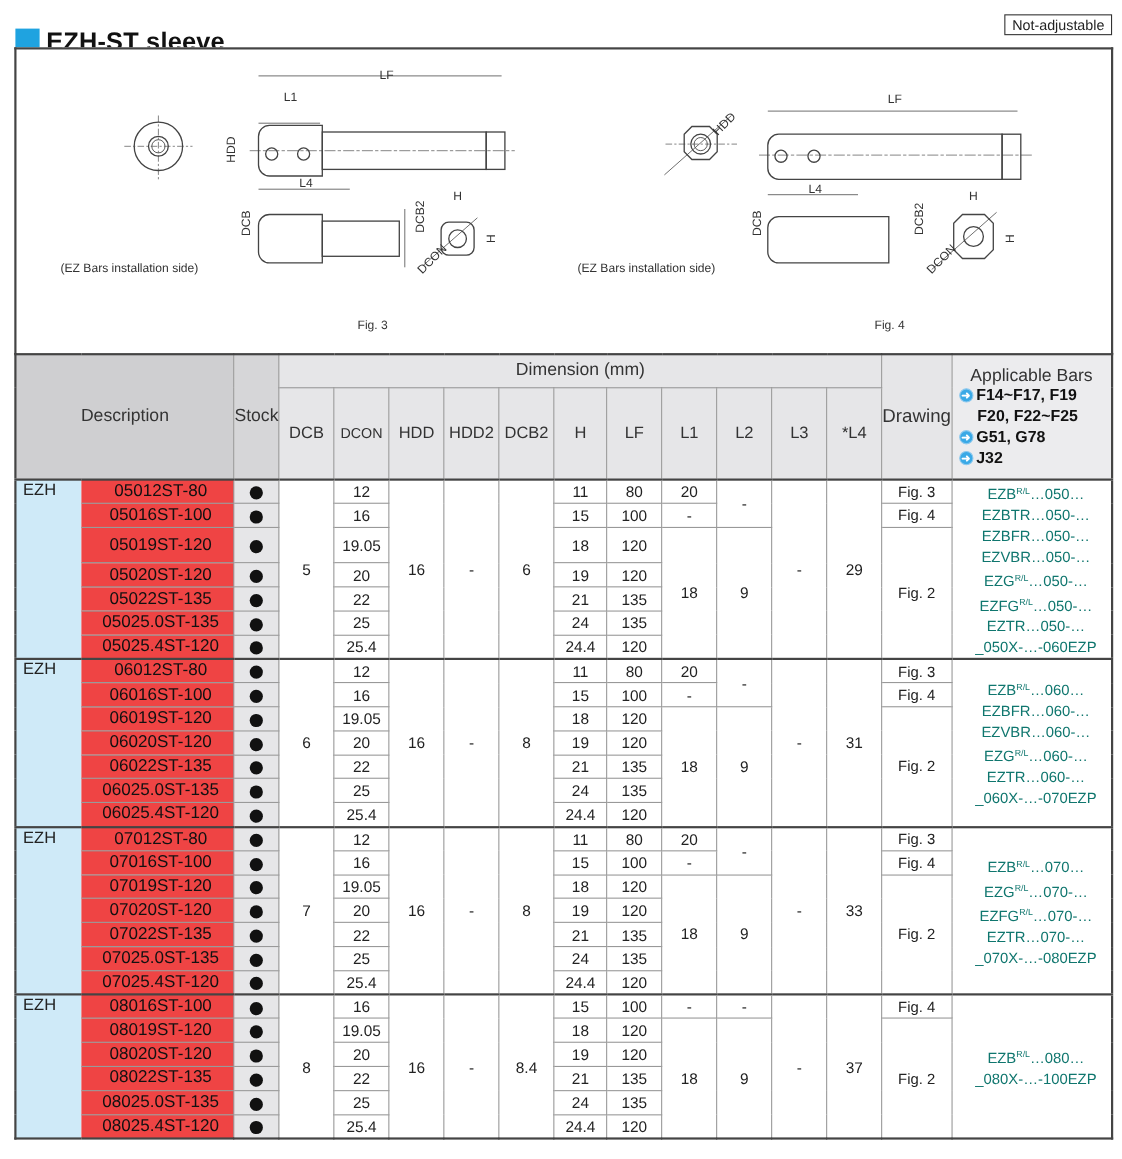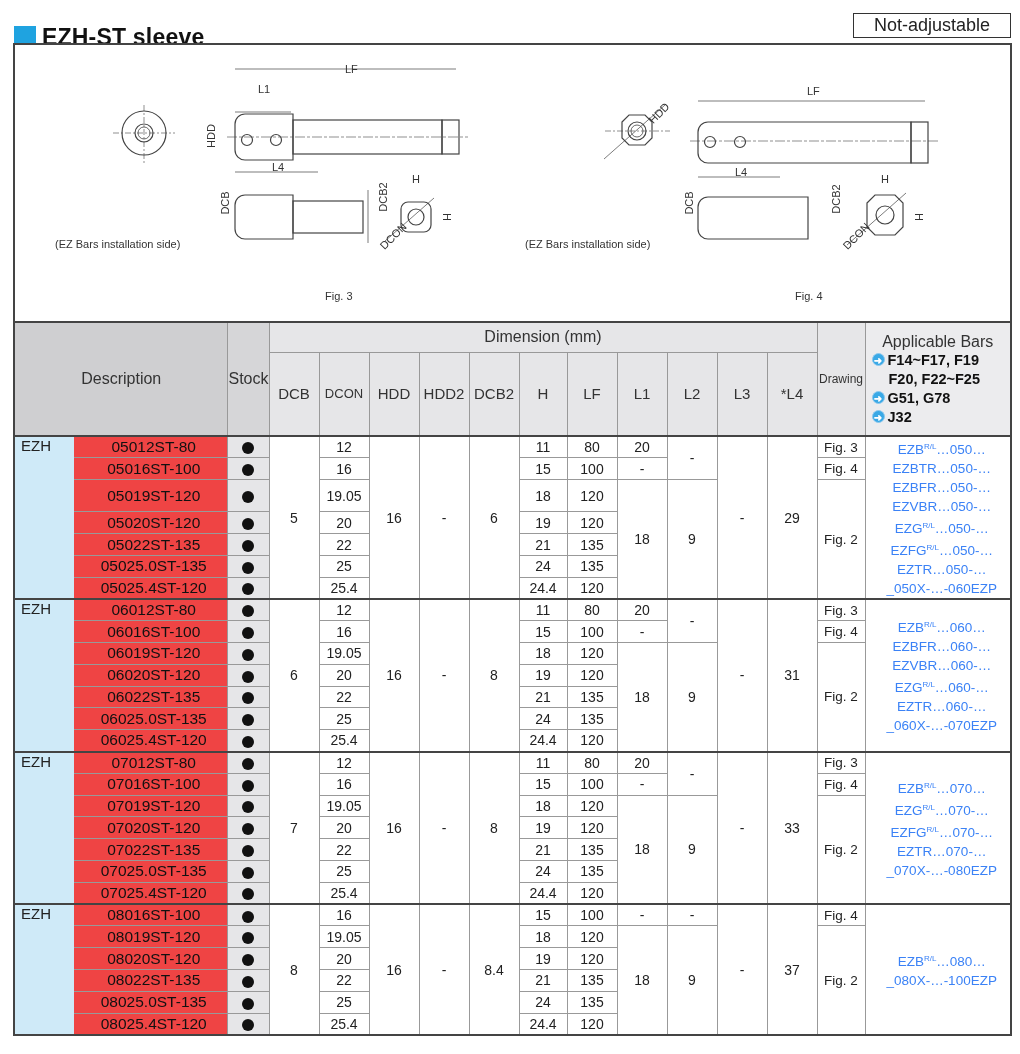--- a/index.html
+++ b/index.html
@@ -1,42 +1,42 @@
 <!DOCTYPE html>
 <html><head>
 <meta charset="utf-8">
 <style>
   * { box-sizing: border-box; margin: 0; padding: 0; }
   body { width: 1020px; height: 1054px; background: #ffffff; font-family: "Liberation Sans", sans-serif; color: #222; position: relative; overflow: hidden; }
   .title-bar { position: absolute; left: 14px; top: 23px; height: 28px; display: flex; align-items: center; }
   .title-square { width: 22px; height: 22px; background: #1fa3e0; margin-right: 6px; }
   .title-text { font-size: 23px; font-weight: bold; color: #111; letter-spacing: 0.2px; }
-  .badge { position: absolute; right: 9px; top: 13px; border: 1.5px solid #333; padding: 1px 20px; font-size: 18px; color: #222; background: #fff; }
+  .badge { position: absolute; right: 9px; top: 13px; border: 1.5px solid #333; padding: 1px 6px; font-size: 13px; color: #222; background: #fff; }
   .fig-panel { position: absolute; left: 13px; top: 43px; width: 999px; height: 279px; border: 2px solid #444; border-bottom: none; background: #fff; }
   .fig-panel svg { position: absolute; left: 0; top: 0; }
   .fig-label { position: absolute; font-size: 11px; color: #333; }
   .caption { position: absolute; font-size: 11px; color: #333; }
   table.spec { position: absolute; left: 13px; top: 321px; width: 999px; border-collapse: collapse; font-size: 14px; border: 2px solid #444; }
   table.spec td, table.spec th { border: 1px solid #999; text-align: center; padding: 0; height: 21.8px; font-weight: normal; }
   table.spec thead th { background: #e6e6e8; color: #333; }
   th.desc-h { background: #cfcfd1 !important; font-size: 16px; width: 206px; }
   th.stock-h { background: #d6d6d8 !important; font-size: 16px; width: 32px; }
   th.dim-h { font-size: 16px; height: 30px !important; }
   th.col-h { font-size: 15px; height: 84px !important; }
-  th.draw-h { font-size: 12px; width: 48px; }
+  th.draw-h { font-size: 17px; width: 48px; }
   th.bars-h { width: 146px; text-align: left !important; padding-left: 6px !important; line-height: 19px; background: #ececee !important; }
   .bars-title { font-size: 16px; display: block; text-align: center; margin-left: -6px; }
   .bars-line { font-size: 14.5px; font-weight: bold; color: #111; display: block; }
   .arrow-icon { display: inline-block; width: 13px; height: 13px; border-radius: 50%; background: #3aa9e6; color: #fff; font-size: 10px; line-height: 13px; text-align: center; margin-right: 3px; vertical-align: 1px; border: 1px solid #8cc8ee; }
   td.prefix { background: #cfeaf8; font-weight: bold; text-align: left !important; padding-left: 6px !important; width: 60px; border-right: none !important; border-bottom: none !important; border-top: none !important; font-size: 15px; vertical-align: top; }
   td.code { background: #ef4444; font-weight: bold; text-align: left; padding-left: 6px !important; font-size: 15.5px; color: #111; border-left: none !important; }
   td.stock { background: #e6e6e8; }
   .dot-icon { display: inline-block; width: 12px; height: 12px; border-radius: 50%; background: #111; vertical-align: middle; }
   td.fig { font-size: 13.5px; }
-  td.bars { text-align: right; padding-left: 8px !important; font-size: 13.5px; line-height: 19px; color: #3b82f6; }
+  td.bars { text-align: right; padding-left: 8px !important; font-size: 13.5px; line-height: 19px; color: #0f766e; }
   .grp-top td { border-top: 2px solid #444 !important; }
   .sup { font-size: 8px; vertical-align: 5px; }
 </style>
 </head>
 <body>
 
 <div class="title-bar">
   <div class="title-square"></div>
   <span class="title-text">EZH-ST sleeve</span>
 </div>

